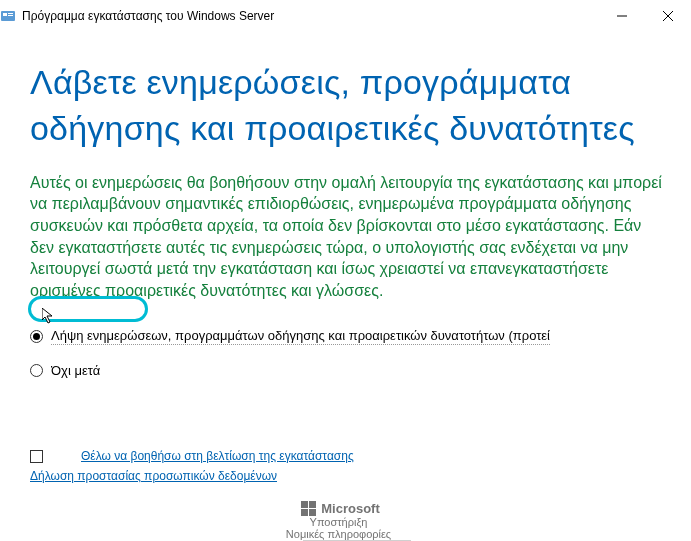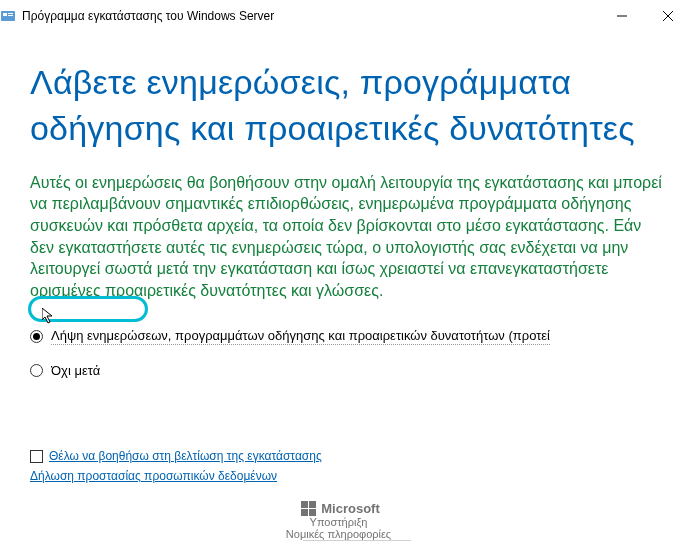--- a/index.html
+++ b/index.html
@@ -120,20 +120,21 @@
     .bottom-section {
       position: absolute;
       left: 30px;
       bottom: 58px;
     }
     .checkbox-row {
       display: flex;
       align-items: center;
       font-size: 12px;
       margin-bottom: 6px;
+      gap: 32px;
     }
     .checkbox-box {
       width: 13px;
       height: 13px;
       border: 1px solid #333;
       margin-right: 6px;
       flex-shrink: 0;
     }
     .link {
       color: #0063B1;

